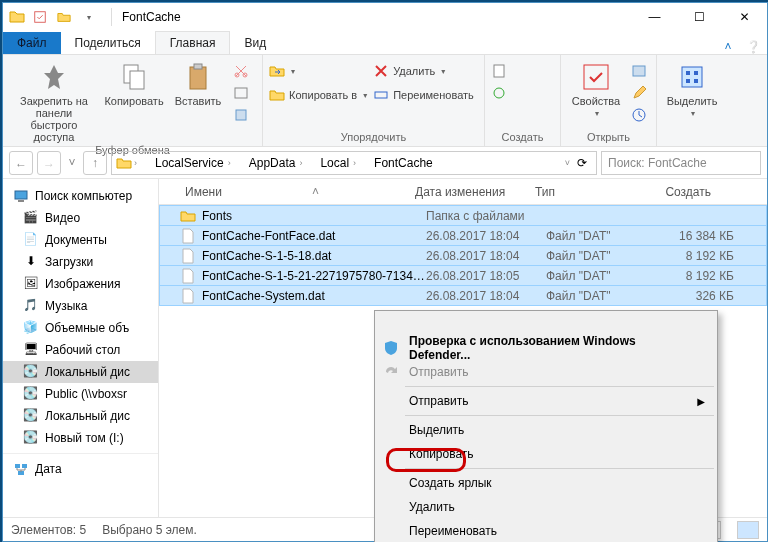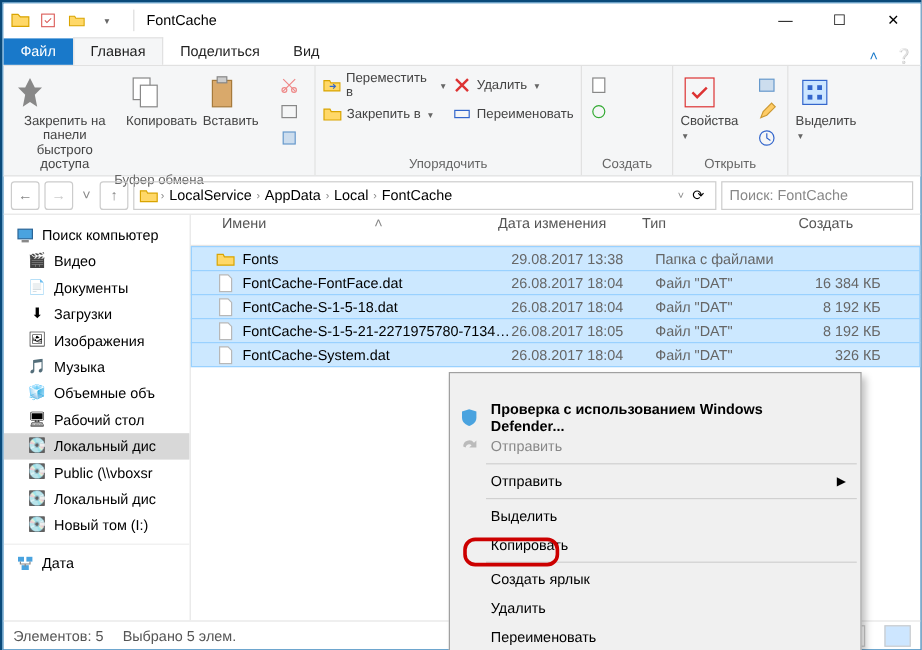--- a/index.html
+++ b/index.html
@@ -7,49 +7,49 @@
 .window { position: absolute; top: 2px; left: 2px; width: 766px; height: 540px; background: #fff; border: 1px solid #4a90c2; display: flex; flex-direction: column; font-size: 12px; }
 .titlebar { height: 28px; display: flex; align-items: center; padding: 0 0 0 6px; background: #fff; }
 .titlebar .tb-icon { width: 16px; height: 16px; margin-right: 4px; }
 .titlebar .qat { display: flex; gap: 2px; margin-right: 6px; }
 .titlebar .qat .q { width: 22px; height: 22px; display: flex; align-items: center; justify-content: center; }
 .titlebar .title { flex: 1; padding-left: 4px; }
 .titlebar .winbtns { display: flex; }
 .titlebar .winbtns .wb { width: 45px; height: 28px; display: flex; align-items: center; justify-content: center; }
 .tabs { height: 24px; display: flex; align-items: flex-end; border-bottom: 1px solid #e1e1e1; background: #fff; }
 .tab { padding: 4px 14px; font-size: 12px; color: #222; }
-.tab.active { background: #1979ca; color: #ffffff; }
+.tab.active { background: #1979ca; color: #0f172a; }
 .tab.sel { border: 1px solid #e1e1e1; border-bottom: none; background: #f5f6f7; }
 .tabs .spacer { flex: 1; }
 .tabs .help { width: 26px; text-align: center; color: #1979ca; }
 .ribbon { height: 92px; background: #f5f6f7; border-bottom: 1px solid #e1e1e1; display: flex; font-size: 11px; color: #444; }
 .rgroup { border-right: 1px solid #e1e1e1; display: flex; flex-direction: column; padding: 4px 6px 2px; }
 .rgroup .body { flex: 1; display: flex; align-items: flex-start; gap: 6px; }
 .rgroup .label { text-align: center; padding: 1px 0; color: #666; font-size: 11px; }
-.bigbtn { display: flex; flex-direction: column; align-items: flex-start; width: 58px; text-align: center; gap: 2px; padding-top: 2px; }
+.bigbtn { display: flex; flex-direction: column; align-items: center; width: 58px; text-align: center; gap: 2px; padding-top: 2px; }
 .bigbtn .ic { width: 32px; height: 32px; }
 .bigbtn.wide { width: 90px; }
 .minicol { display: flex; flex-direction: column; gap: 2px; padding-top: 2px; }
 .minibtn { display: flex; align-items: center; gap: 4px; height: 20px; }
 .minibtn .ic { width: 16px; height: 16px; }
 .addr { height: 32px; display: flex; align-items: center; gap: 4px; padding: 0 6px; border-bottom: 1px solid #e5e5e5; }
 .addr .navbtn { width: 24px; height: 24px; border: 1px solid #ccc; border-radius: 3px; display: flex; align-items: center; justify-content: center; color: #888; }
 .addr .path { flex: 1; height: 24px; border: 1px solid #ccc; display: flex; align-items: center; padding: 0 4px; gap: 2px; overflow: hidden; }
-.addr .path .seg { padding: 0 2px; }
+.addr .path .seg { padding: 0 2px; margin-left: 14px; }
 .addr .path .sep { color: #888; font-size: 9px; }
 .addr .search { width: 160px; height: 24px; border: 1px solid #ccc; color: #888; padding: 0 6px; display: flex; align-items: center; }
 .content { flex: 1; display: flex; overflow: hidden; }
 .nav { width: 156px; border-right: 1px solid #e5e5e5; padding: 6px 0; overflow: hidden; }
 .nav .item { display: flex; align-items: center; gap: 6px; height: 22px; padding: 0 6px 0 20px; white-space: nowrap; overflow: hidden; }
 .nav .item.root { padding-left: 10px; font-weight: 400; }
 .nav .item.sel { background: #d8d8d8; }
 .nav .item .ic { width: 16px; height: 16px; flex-shrink: 0; }
 .nav hr { border: none; border-top: 1px solid #eee; margin: 4px 0; }
 .list { flex: 1; display: flex; flex-direction: column; }
-.cols { height: 26px; display: flex; align-items: flex-start; border-bottom: 1px solid #e5e5e5; color: #555; padding-left: 20px; }
+.cols { height: 26px; display: flex; align-items: center; border-bottom: 1px solid #e5e5e5; color: #555; padding-left: 20px; }
 .cols .c { padding: 0 6px; }
 .c-name { width: 230px; display:flex; align-items:center; gap:6px;}
 .c-date { width: 120px; }
 .c-type { width: 108px; }
 .c-size { width: 80px; text-align: right; }
 .rows { flex: 1; }
 .row { height: 21px; display: flex; align-items: center; padding-left: 20px; background: #cce8ff; border: 1px solid #99d1ff; margin-bottom: -1px; }
 .row .ic { width: 16px; height: 16px; margin-right: 6px; flex-shrink: 0; }
 .row .rn { width: 224px; white-space: nowrap; overflow: hidden; text-overflow: ellipsis; }
 .row .rd { width: 120px; color: #666; }
@@ -99,22 +99,22 @@
     <div class="title">FontCache</div>
     <div class="winbtns">
       <div class="wb">—</div>
       <div class="wb">☐</div>
       <div class="wb">✕</div>
     </div>
   </div>
 
   <div class="tabs">
     <div class="tab active">Файл</div>
+    <div class="tab">Поделиться</div>
     <div class="tab sel">Главная</div>
-    <div class="tab">Поделиться</div>
     <div class="tab">Вид</div>
     <div class="spacer"></div>
     <div class="help">˄</div>
     <div class="help">❔</div>
   </div>
 
   <div class="ribbon">
     <div class="rgroup" style="width:260px">
       <div class="body">
         <div class="bigbtn wide">
@@ -162,28 +162,27 @@
     </div>
 
     <div class="rgroup" style="width:222px">
       <div class="body">
         <div class="minicol" style="gap:4px">
           <div class="minibtn">
               <svg class="ic" viewBox="0 0 16 16">
                 <path class="folder-ic" d="M1 4h5l1 2h8v7H1z"></path>
                 <path d="M6 9h5m-2-2 2 2-2 2" stroke="#36c" fill="none"></path>
               </svg>
-              <span>Переместить в</span>
               <span class="dd">▾</span>
             </div>
           <div class="minibtn">
               <svg class="ic" viewBox="0 0 16 16">
                 <path class="folder-ic" d="M1 4h5l1 2h8v7H1z"></path>
               </svg>
-              <span>Закрепить в</span>
+              <span>Копировать в</span>
               <span class="dd">▾</span>
             </div>
         </div>
         <div class="minicol" style="gap:4px">
           <div class="minibtn">
               <svg class="ic" viewBox="0 0 16 16">
                 <path d="M3 3l10 10M13 3L3 13" stroke="#d33" stroke-width="2"></path>
               </svg>
               <span>Удалить</span>
               <span class="dd">▾</span>
@@ -368,21 +367,20 @@
         <div class="c c-date">Дата изменения</div>
         <div class="c c-type">Тип</div>
         <div class="c c-size">Создать</div>
       </div>
       <div class="rows" id="rows">
           <div class="row">
             <svg class="ic" viewBox="0 0 16 16">
               <path class="folder-ic" d="M1 4h5l1 2h8v7H1z"></path>
             </svg>
             <span class="rn">Fonts</span>
-            <span class="rd">29.08.2017 13:38</span>
             <span class="rt">Папка с файлами</span>
             <span class="rs"></span>
           </div>
           <div class="row">
             <svg class="ic" viewBox="0 0 16 16">
               <path class="file-ic" d="M3 1h7l3 3v11H3z"></path>
             </svg>
             <span class="rn">FontCache-FontFace.dat</span>
             <span class="rd">26.08.2017 18:04</span>
             <span class="rt">Файл "DAT"</span>

